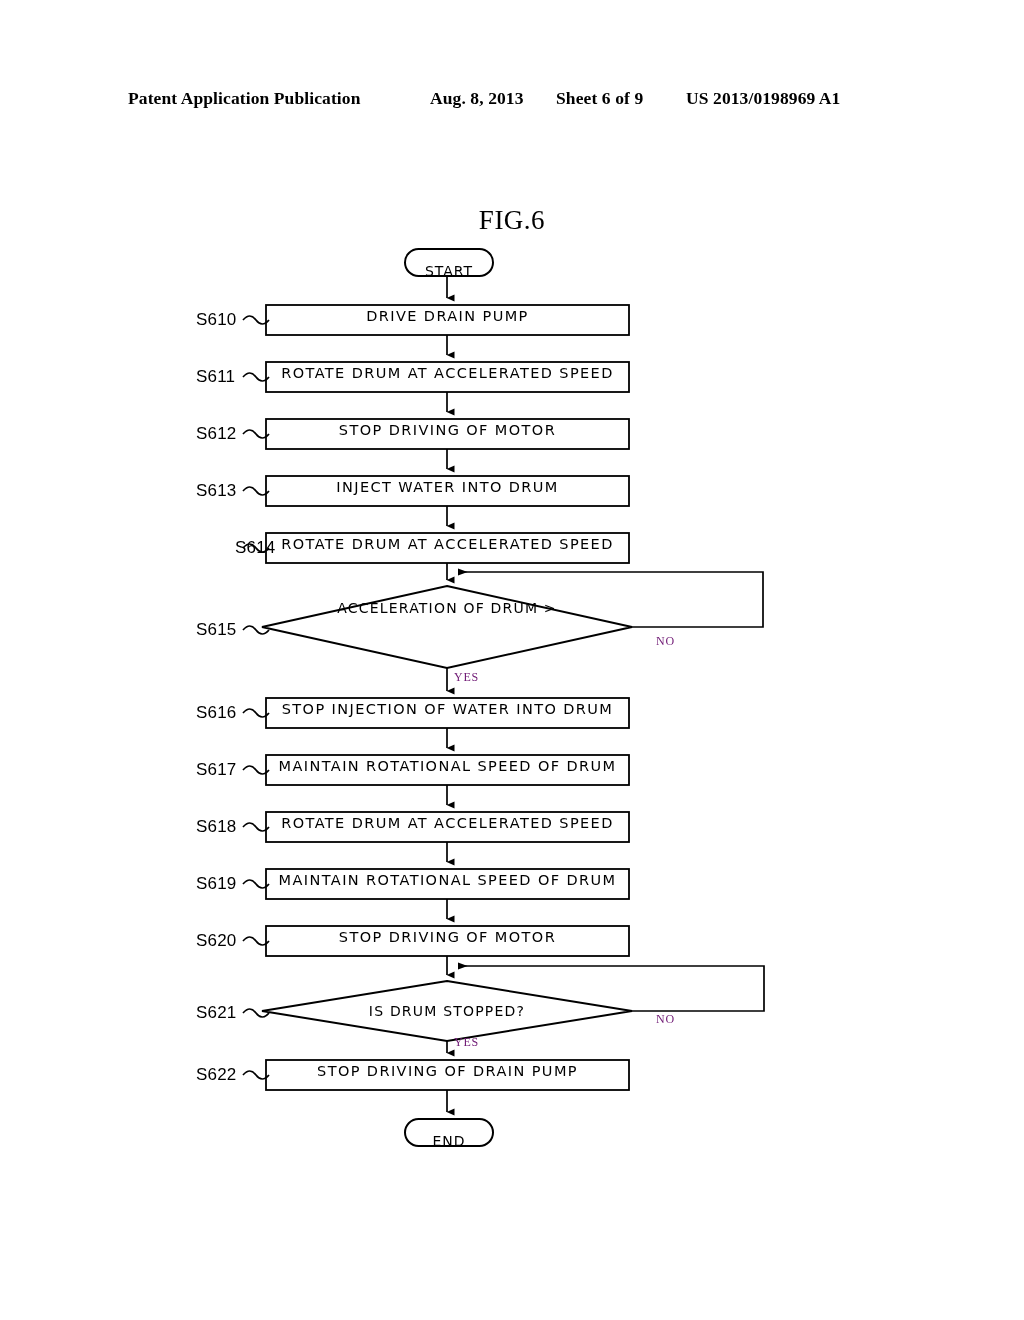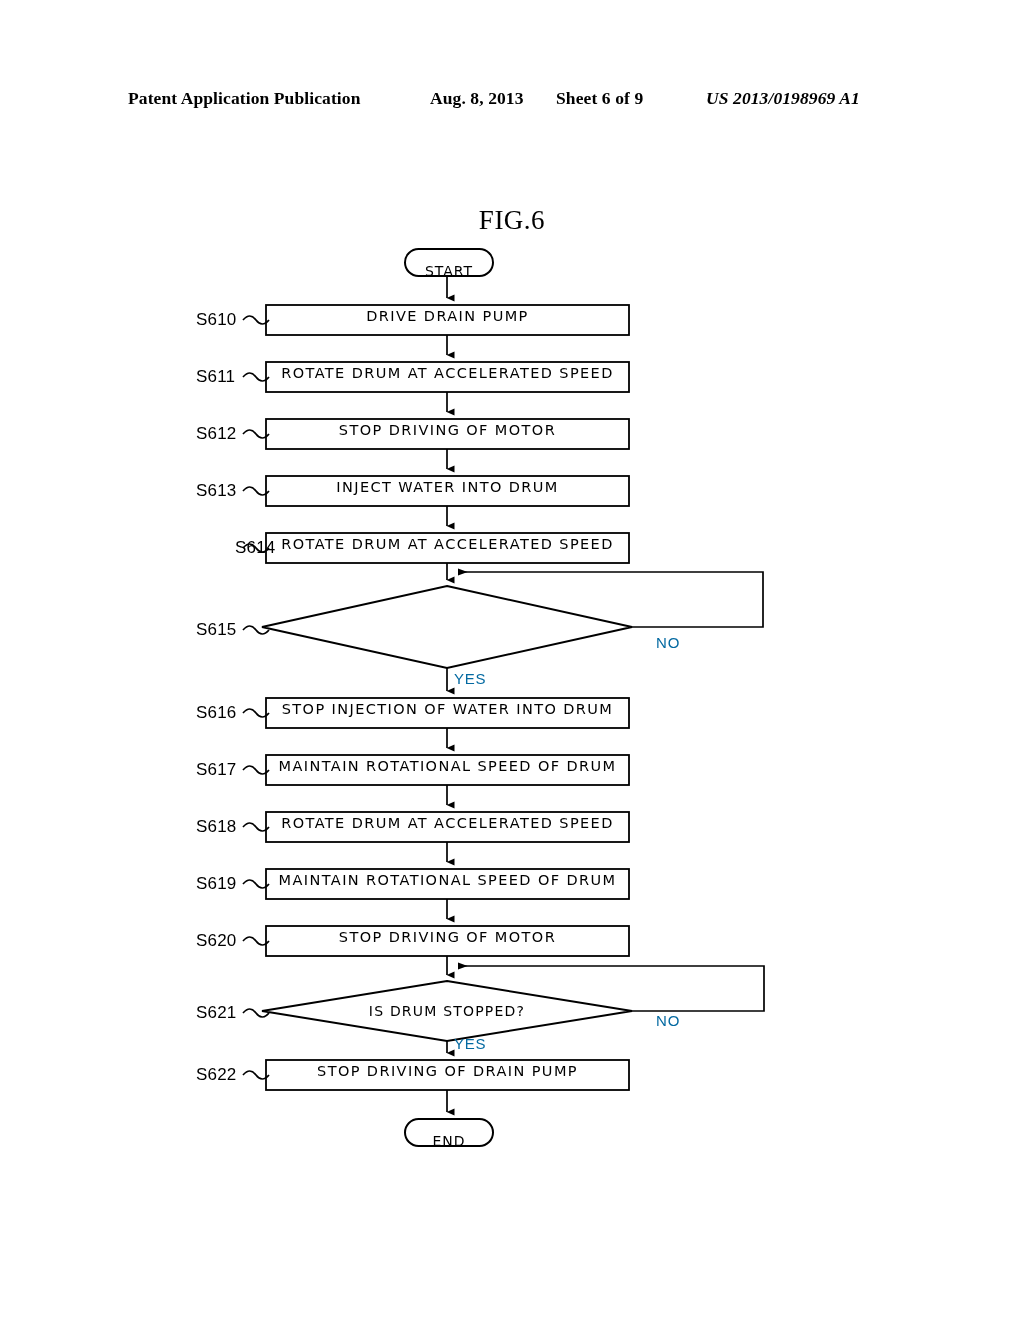--- a/index.html
+++ b/index.html
@@ -26,21 +26,21 @@
     height: 28px;
     font-family: "Liberation Serif", serif;
     font-weight: bold;
     font-size: 17.5px;
     letter-spacing: 0.1px;
     white-space: nowrap;
   }
   .hdr-pub   { position: absolute; left: 128px; top: 0; }
   .hdr-date  { position: absolute; left: 430px; top: 0; }
   .hdr-sheet { position: absolute; left: 556px; top: 0; }
-  .hdr-num   { position: absolute; left: 706px; top: 0; font-style: italic; }
+  .hdr-num   { position: absolute; left: 686px; top: 0; }
 
   
   .fig-title {
     position: absolute;
     left: 0;
     top: 205px;
     width: 1024px;
     text-align: center;
     font-family: "Liberation Serif", serif;
     font-size: 27px;
@@ -100,25 +100,25 @@
     font-family: "Liberation Sans", sans-serif;
     font-size: 17px;
     letter-spacing: 0.2px;
     white-space: nowrap;
     color: #000;
   }
 
   
   .branch-label {
     position: absolute;
-    font-family: Liberation Sans, sans-serif;
-    font-size: 15px;
+    font-family: Liberation Serif, serif;
+    font-size: 12px;
     letter-spacing: 0.8px;
     white-space: nowrap;
-    color: #0369a1;
+    color: #701a75;
   }
 </style>
 </head>
 <body>
 
 <div class="page-header">
   <span class="hdr-pub">Patent Application Publication</span>
   <span class="hdr-date">Aug. 8, 2013</span>
   <span class="hdr-sheet">Sheet 6 of 9</span>
   <span class="hdr-num">US 2013/0198969 A1</span>
@@ -198,20 +198,21 @@
 
 <div class="node-text terminal-text" style="top:249px;">START</div>
 
 <div class="node-text box-text" style="top:305px;">DRIVE DRAIN PUMP</div>
 <div class="node-text box-text" style="top:362px;">ROTATE DRUM AT ACCELERATED SPEED</div>
 <div class="node-text box-text" style="top:419px;">STOP DRIVING OF MOTOR</div>
 <div class="node-text box-text" style="top:476px;">INJECT WATER INTO DRUM</div>
 <div class="node-text box-text" style="top:533px;">ROTATE DRUM AT ACCELERATED SPEED</div>
 
 <div class="node-text diamond-text" style="top:600px;">
+  <div>ACCELERATION OF DRUM &gt;</div>
 </div>
 
 <div class="node-text box-text" style="top:698px;text-align:right;">STOP INJECTION OF WATER INTO DRUM</div>
 <div class="node-text box-text" style="top:755px;">MAINTAIN ROTATIONAL SPEED OF DRUM</div>
 <div class="node-text box-text" style="top:812px;">ROTATE DRUM AT ACCELERATED SPEED</div>
 <div class="node-text box-text" style="top:869px;">MAINTAIN ROTATIONAL SPEED OF DRUM</div>
 <div class="node-text box-text" style="top:926px;">STOP DRIVING OF MOTOR</div>
 
 <div class="node-text diamond-text" style="top:1003px;">
   <div>IS DRUM STOPPED?</div>

